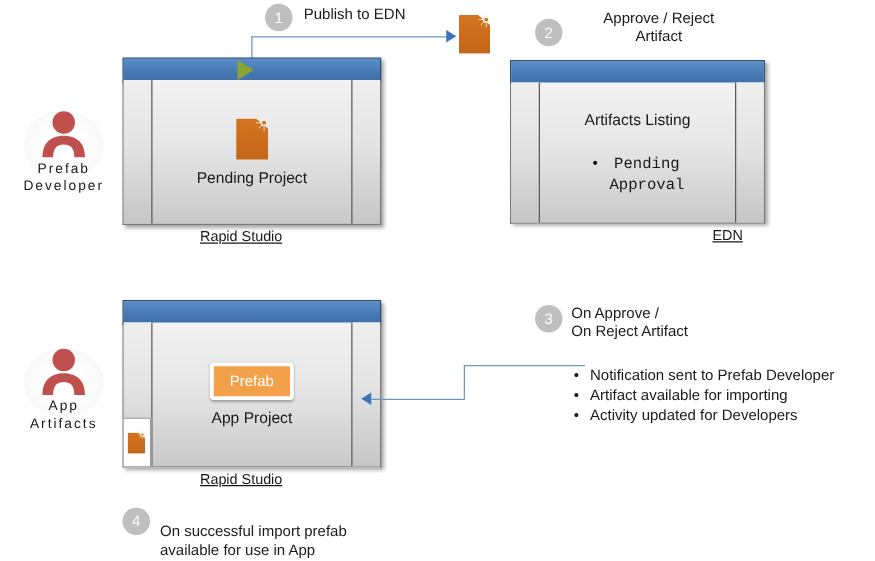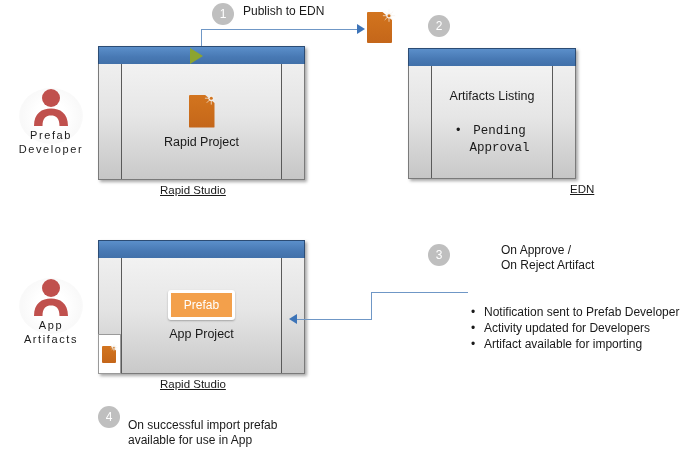--- a/index.html
+++ b/index.html
@@ -145,21 +145,21 @@
     white-space: pre-line;
   }
 
   
   .bullets {
     position: absolute;
     font-size: 12px;
     line-height: 16px;
     color: #1a1a1a;
   }
-  .bullets ul { margin: 12px; padding-left: 16px; list-style: none; }
+  .bullets ul { margin: 0; padding-left: 16px; list-style: none; }
   .bullets li { position: relative; }
   .bullets li::before {
     content: "\2022";
     position: absolute;
     left: -13px;
     top: 0;
   }
 
   
   .conn { position: absolute; }
@@ -225,20 +225,22 @@
         <line x1="12" y1="1.5" x2="12" y2="22.5"></line>
         <line x1="1.5" y1="12" x2="22.5" y2="12"></line>
         <line x1="4.6" y1="4.6" x2="19.4" y2="19.4"></line>
         <line x1="19.4" y1="4.6" x2="4.6" y2="19.4"></line>
       </g>
       <circle cx="12" cy="12" r="2.6" fill="#d2741f"></circle>
     </svg>
   </div>
 
   <div class="step" style="left:428px; top:15px;">2</div>
+  <div class="step-text" style="left:457px; top:7px; text-align:center; width:140px;">Approve / Reject
+Artifact</div>
 
   <div class="person" style="left:12px; top:88px; width:78px;">
     <div class="glow"></div>
     <svg width="42" height="38" viewBox="0 0 42 38">
       <circle cx="21" cy="10" r="9" fill="#c0504d"></circle>
       <path d="M4 38 C4 25 12 20.5 21 20.5 C30 20.5 38 25 38 38 L29.5 38 C29.5 30 26 27.5 21 27.5 C16 27.5 12.5 30 12.5 38 Z" fill="#c0504d"></path>
     </svg>
     <div class="person-label">Prefab
 Developer</div>
   </div>
@@ -256,28 +258,28 @@
             <g fill="#f2efe9" stroke="#f2efe9" stroke-width="1.2">
               <circle cx="12" cy="12" r="4.2"></circle>
               <line x1="12" y1="1.5" x2="12" y2="22.5"></line>
               <line x1="1.5" y1="12" x2="22.5" y2="12"></line>
               <line x1="4.6" y1="4.6" x2="19.4" y2="19.4"></line>
               <line x1="19.4" y1="4.6" x2="4.6" y2="19.4"></line>
             </g>
             <circle cx="12" cy="12" r="2.6" fill="#d2741f"></circle>
           </svg>
         </div>
-        <div class="proj-label">Rapid Project</div>
+        <div class="proj-label">Pending Project</div>
       </div>
       <div class="pane-right"></div>
     </div>
   </div>
   <div class="win-caption" style="left:160px; top:184px;">Rapid Studio</div>
 
-  <div class="win" style="left:408px; top:48px; width:168px; height:131px;">
+  <div class="win" style="left:408px; top:48px; width:204px; height:131px;">
     <div class="win-titlebar"></div>
     <div class="win-body">
       <div class="pane-left"></div>
       <div class="pane-main">
         <div class="listing">Artifacts Listing</div>
         <div class="listing" style="margin-top:1px;font-family:Liberation Mono, monospace;">
           <span style="display:inline-block; vertical-align:top;">•&nbsp;</span><span style="display:inline-block; text-align:center;">Pending
 Approval</span>
         </div>
       </div>
@@ -321,33 +323,33 @@
       <div class="pane-main">
         <div class="prefab-chip">Prefab</div>
         <div class="proj-label">App Project</div>
       </div>
       <div class="pane-right"></div>
     </div>
   </div>
   <div class="win-caption" style="left:160px; top:378px;">Rapid Studio</div>
 
   <div class="step" style="left:428px; top:244px;">3</div>
-  <div class="step-text" style="left:457px; top:243px;margin-left:44px;">On Approve /
+  <div class="step-text" style="left:457px; top:243px;">On Approve /
 On Reject Artifact</div>
 
   <div class="conn conn-h" style="left:371px; top:292px; width:97px;"></div>
   <div class="conn conn-v" style="left:371px; top:292px; height:27px;"></div>
   <div class="conn conn-h" style="left:297px; top:319px; width:75px;"></div>
   <div class="arrow-left" style="left:289px; top:314px;"></div>
 
   <div class="bullets" style="left:456px; top:292px; width:238px;">
     <ul>
       <li>Notification sent to Prefab Developer</li>
+      <li>Artifact available for importing</li>
       <li>Activity updated for Developers</li>
-      <li>Artifact available for importing</li>
     </ul>
   </div>
 
   <div class="step" style="left:98px; top:406px;">4</div>
   <div class="step-text" style="left:128px; top:406px;margin-top:12px;">On successful import prefab
 available for use in App</div>
 
 </div>
 
 </body></html>

